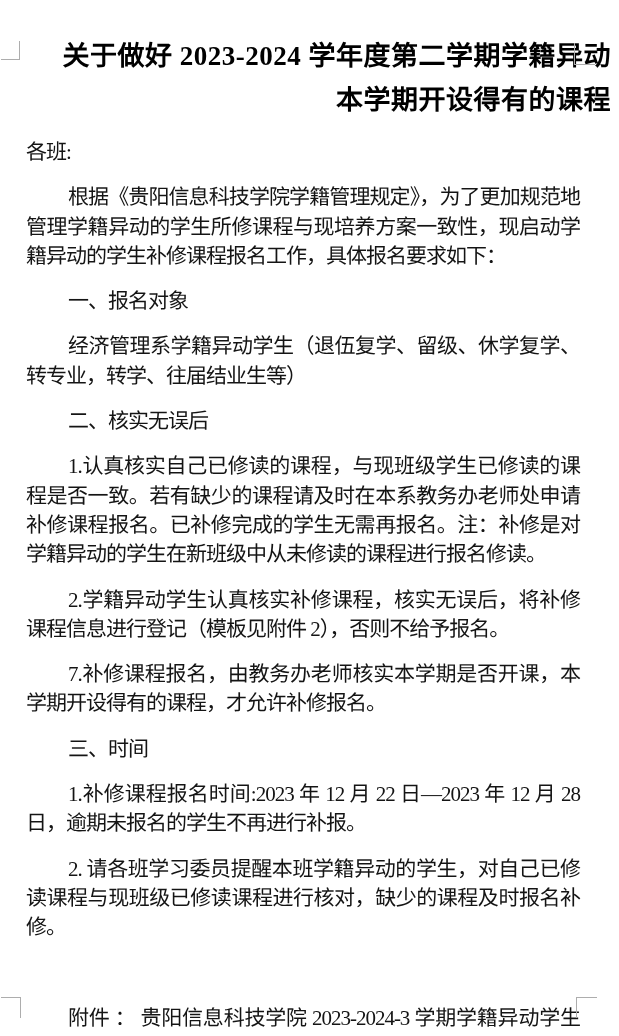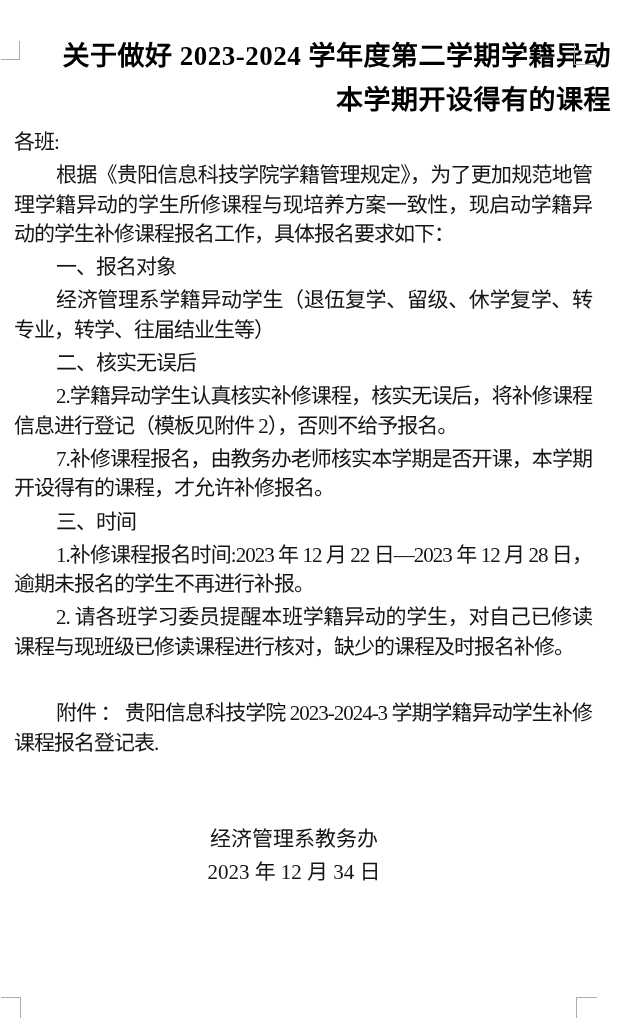--- a/index.html
+++ b/index.html
@@ -39,21 +39,21 @@
   }
   .title .tline { display: block; white-space: nowrap; }
 
   .doc-body {
     padding: 0 23px 0 10px;
     font-size: 21px;
     line-height: 29.3px;
     letter-spacing: -1px;
     text-align: justify;
   }
-  .doc-body p { margin: 4px; }
+  .doc-body p { margin: 16px; }
   .indent { text-indent: 2em; }
   .salutation { text-indent: 0; }
   .gap-1 { height: 29.3px; }
   .gap-2 { height: 58.6px; }
   .sig-line {
     text-align: center;
     padding-right: 18px;
     letter-spacing: 0;
   }
 </style>
@@ -75,20 +75,21 @@
   <div class="doc-body">
 
     <p class="salutation">各班:</p>
 
     <p class="indent">根据《贵阳信息科技学院学籍管理规定》，为了更加规范地管理学籍异动的学生所修课程与现培养方案一致性，现启动学籍异动的学生补修课程报名工作，具体报名要求如下：</p>
 
     <p class="indent">一、报名对象</p>
     <p class="indent">经济管理系学籍异动学生（退伍复学、留级、休学复学、转专业，转学、往届结业生等）</p>
 
     <p class="indent">二、核实无误后</p>
+    <p class="indent">1.认真核实自己已修读的课程，与现班级学生已修读的课程是否一致。若有缺少的课程请及时在本系教务办老师处申请补修课程报名。已补修完成的学生无需再报名。注：补修是对学籍异动的学生在新班级中从未修读的课程进行报名修读。</p>
     <p class="indent">2.学籍异动学生认真核实补修课程，核实无误后，将补修课程信息进行登记（模板见附件 2），否则不给予报名。</p>
     <p class="indent">7.补修课程报名，由教务办老师核实本学期是否开课，本学期开设得有的课程，才允许补修报名。</p>
 
     <p class="indent">三、时间</p>
     <p class="indent">1.补修课程报名时间:2023 年 12 月  22 日—2023 年 12 月 28 日，逾期未报名的学生不再进行补报。</p>
     <p class="indent">2. 请各班学习委员提醒本班学籍异动的学生，对自己已修读课程与现班级已修读课程进行核对，缺少的课程及时报名补修。</p>
 
     <div class="gap-1"></div>
 
     <p class="indent">附件 ： 贵阳信息科技学院 2023-2024-3 学期学籍异动学生补修课程报名登记表.</p>

